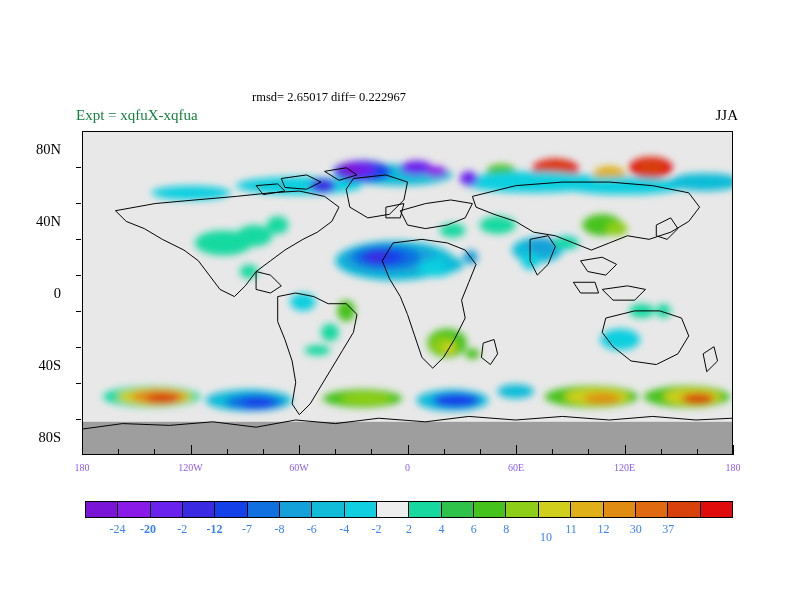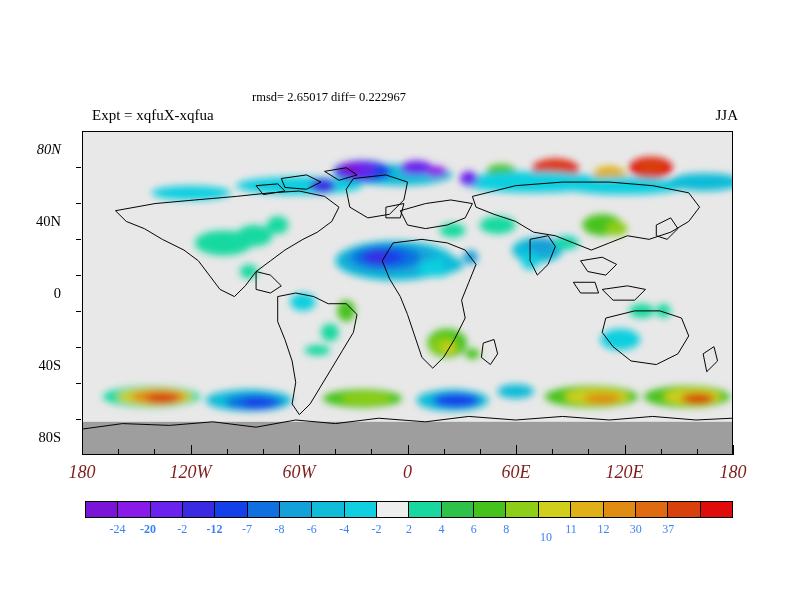--- a/index.html
+++ b/index.html
@@ -7,37 +7,37 @@
        font-family:"Liberation Serif",serif;overflow:hidden;position:relative;}
 
   #stage{position:absolute;left:0;top:0;width:800px;height:600px;}
 
   .title{position:absolute;left:0;top:48px;width:800px;text-align:center;
          font-size:27px;color:#000;letter-spacing:.2px;}
   .rmsd{position:absolute;left:0;top:90px;width:658px;text-align:center;
         font-size:12.5px;color:#000;}
   .period{position:absolute;left:0;top:99px;width:800px;text-align:center;
           font-size:15px;color:#000;}
-  .expt{position:absolute;left:92px;top:107px;font-size:15px;color:#000000;}
+  .expt{position:absolute;left:76px;top:107px;font-size:15px;color:#15803d;}
   .season{position:absolute;right:62px;top:107px;font-size:15px;color:#000;}
 
   
   #frame{position:absolute;left:82px;top:131px;width:651px;height:324px;
          border:1px solid #000;background:#e8e8e8;box-sizing:border-box;}
   #mapclip{position:absolute;left:0;top:0;width:100%;height:100%;overflow:hidden;}
   #mapsvg{position:absolute;left:0;top:0;width:100%;height:100%;}
 
   
   .tickv{position:absolute;width:1px;height:5px;background:#000;}
   .tickh{position:absolute;height:1px;width:5px;background:#000;}
 
   .ylab{position:absolute;right:739px;font-size:14.5px;color:#000;
         text-align:right;transform:translateY(-50%);white-space:nowrap;}
-  .xlab{position:absolute;top:462px;font-size:18px;color:#7f1d1d;
-        transform:translateX(-50%);white-space:nowrap;font-style:italic;}
+  .xlab{position:absolute;top:462px;font-size:10px;color:#8b5cf6;
+        transform:translateX(-50%);white-space:nowrap;}
 
   
   #cbar{position:absolute;left:85px;top:501px;width:648px;height:17px;
         border:1px solid #000;box-sizing:border-box;display:flex;}
   #cbar div{flex:1 1 0;height:100%;border-right:1px solid #000;box-sizing:border-box;}
   #cbar div:last-child{border-right:none;}
   .cblab{position:absolute;top:522px;font-size:12px;color:#3b82f6;
          transform:translateX(-50%);white-space:nowrap;}
 </style>
 </head>
@@ -235,21 +235,21 @@
       <div class="tickh" style="left: 76px; top: 419px;"></div>
       <div class="tickh" style="left: 76px; top: 383px;"></div>
       <div class="tickh" style="left: 76px; top: 347px;"></div>
       <div class="tickh" style="left: 76px; top: 311px;"></div>
       <div class="tickh" style="left: 76px; top: 275px;"></div>
       <div class="tickh" style="left: 76px; top: 239px;"></div>
       <div class="tickh" style="left: 76px; top: 203px;"></div>
       <div class="tickh" style="left: 76px; top: 167px;"></div>
     </div>
   <div id="ylabels">
-      <div class="ylab" style="top: 149px; font-style: italic;">80N</div>
+      <div class="ylab" style="top: 149px;">80N</div>
       <div class="ylab" style="top: 221px;">40N</div>
       <div class="ylab" style="top: 293px;">0</div>
       <div class="ylab" style="top: 365px;">40S</div>
       <div class="ylab" style="top: 437px;">80S</div>
     </div>
   <div id="xlabels">
       <div class="xlab" style="left: 82px;">180</div>
       <div class="xlab" style="left: 190.5px;">120W</div>
       <div class="xlab" style="left: 299px;">60W</div>
       <div class="xlab" style="left: 407.5px;">0</div>

